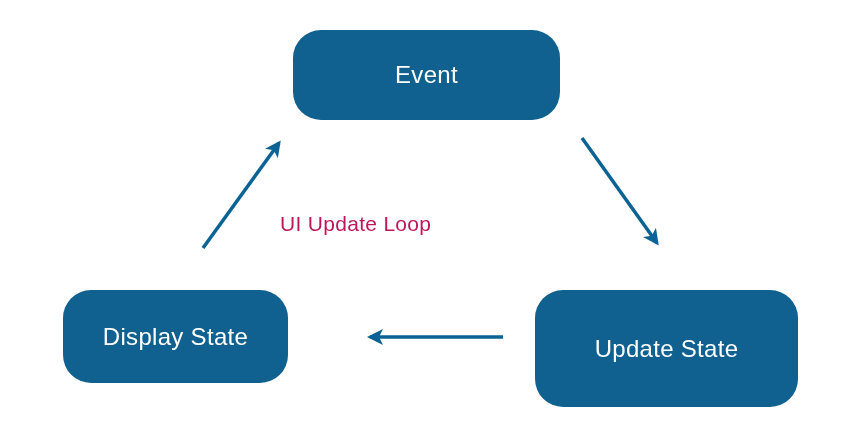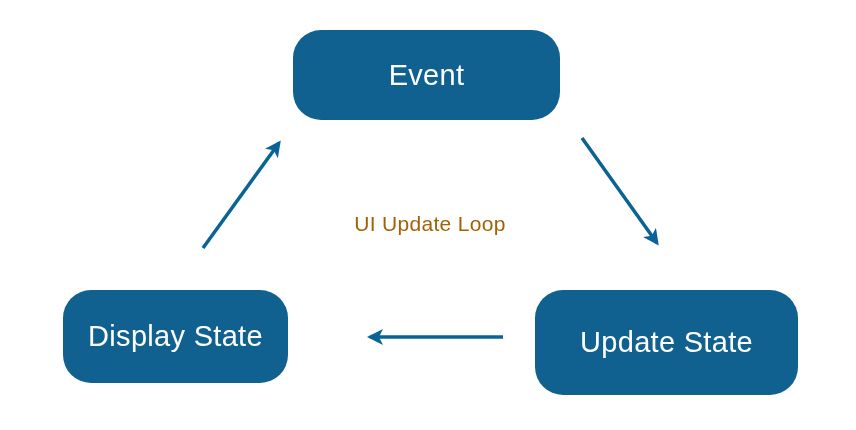--- a/index.html
+++ b/index.html
@@ -23,49 +23,49 @@
     height: 430px;
   }
   .node {
     position: absolute;
     background: #116190;
     border-radius: 28px;
     display: flex;
     align-items: center;
     justify-content: center;
     color: #ffffff;
-    font-size: 29px;
+    font-size: 24px;
     font-weight: 500;
     letter-spacing: 0.3px;
   }
   .node-event {
     left: 293px;
     top: 30px;
     width: 267px;
     height: 90px;
   }
   .node-display-state {
     left: 63px;
     top: 290px;
     width: 225px;
     height: 93px;
   }
   .node-update-state {
     left: 535px;
     top: 290px;
     width: 263px;
-    height: 105px;
+    height: 117px;
   }
   .loop-label {
     position: absolute;
     left: 280px;
     top: 212px;
     width: 300px;
-    text-align: center;
-    color: #a16207;
+    text-align: left;
+    color: #be185d;
     font-size: 21px;
     font-weight: 400;
     letter-spacing: 0.3px;
   }
 </style>
 </head>
 <body>
 
 <div class="canvas">
 

